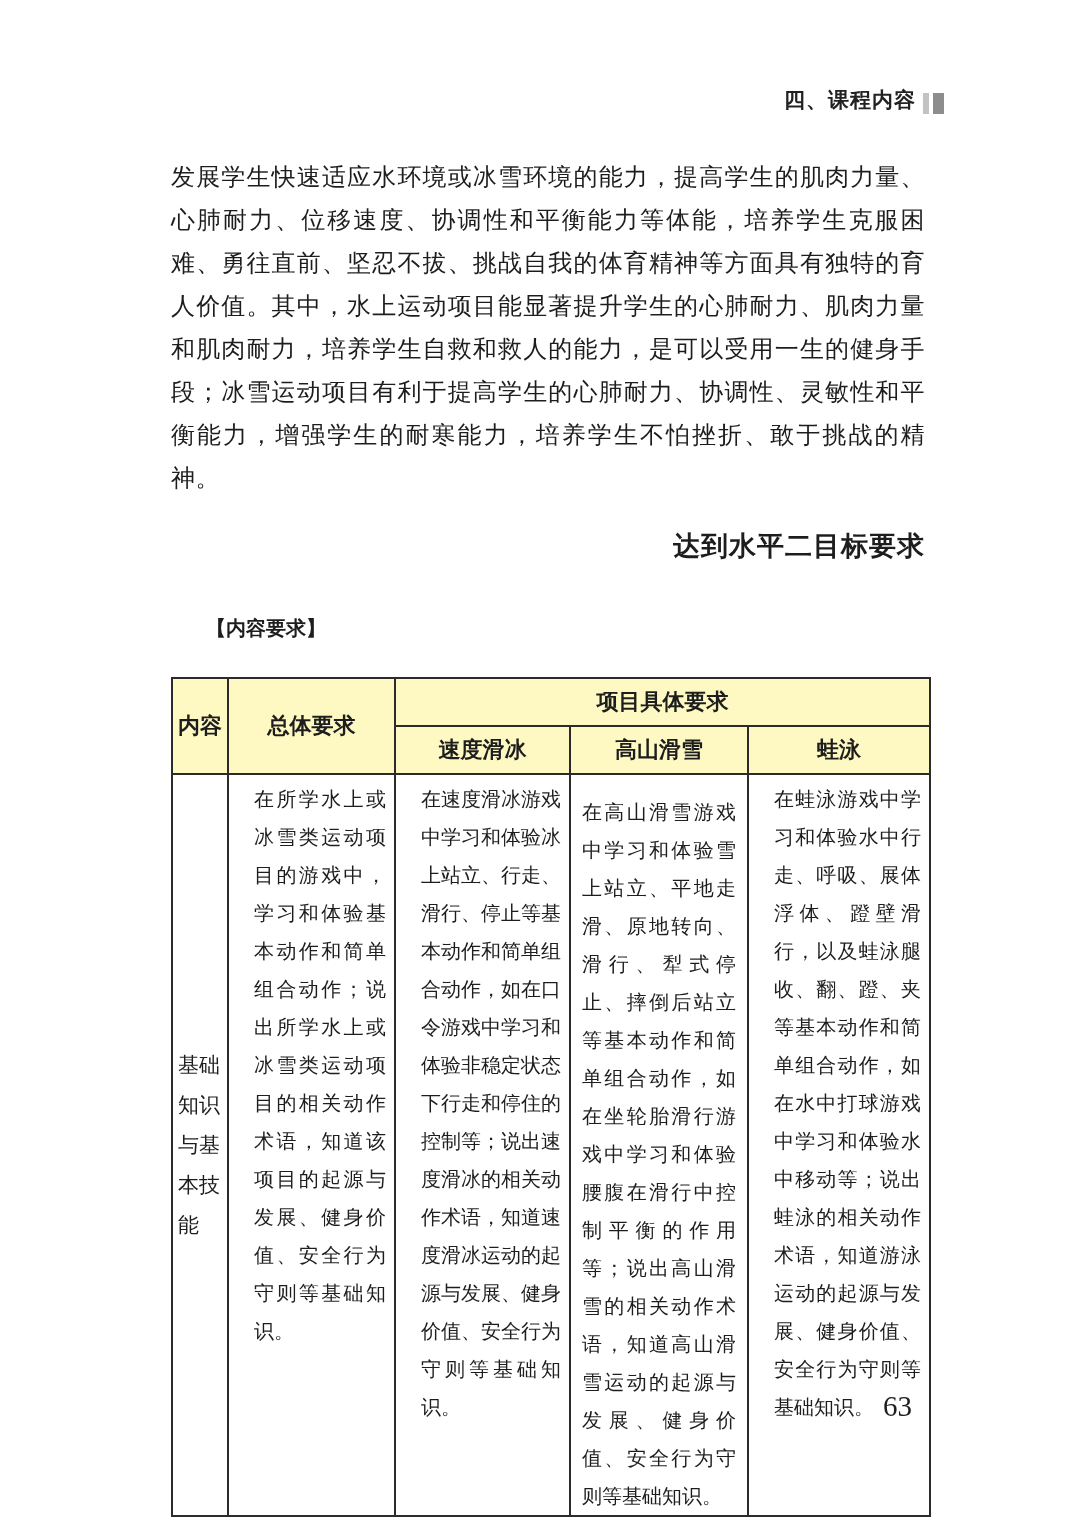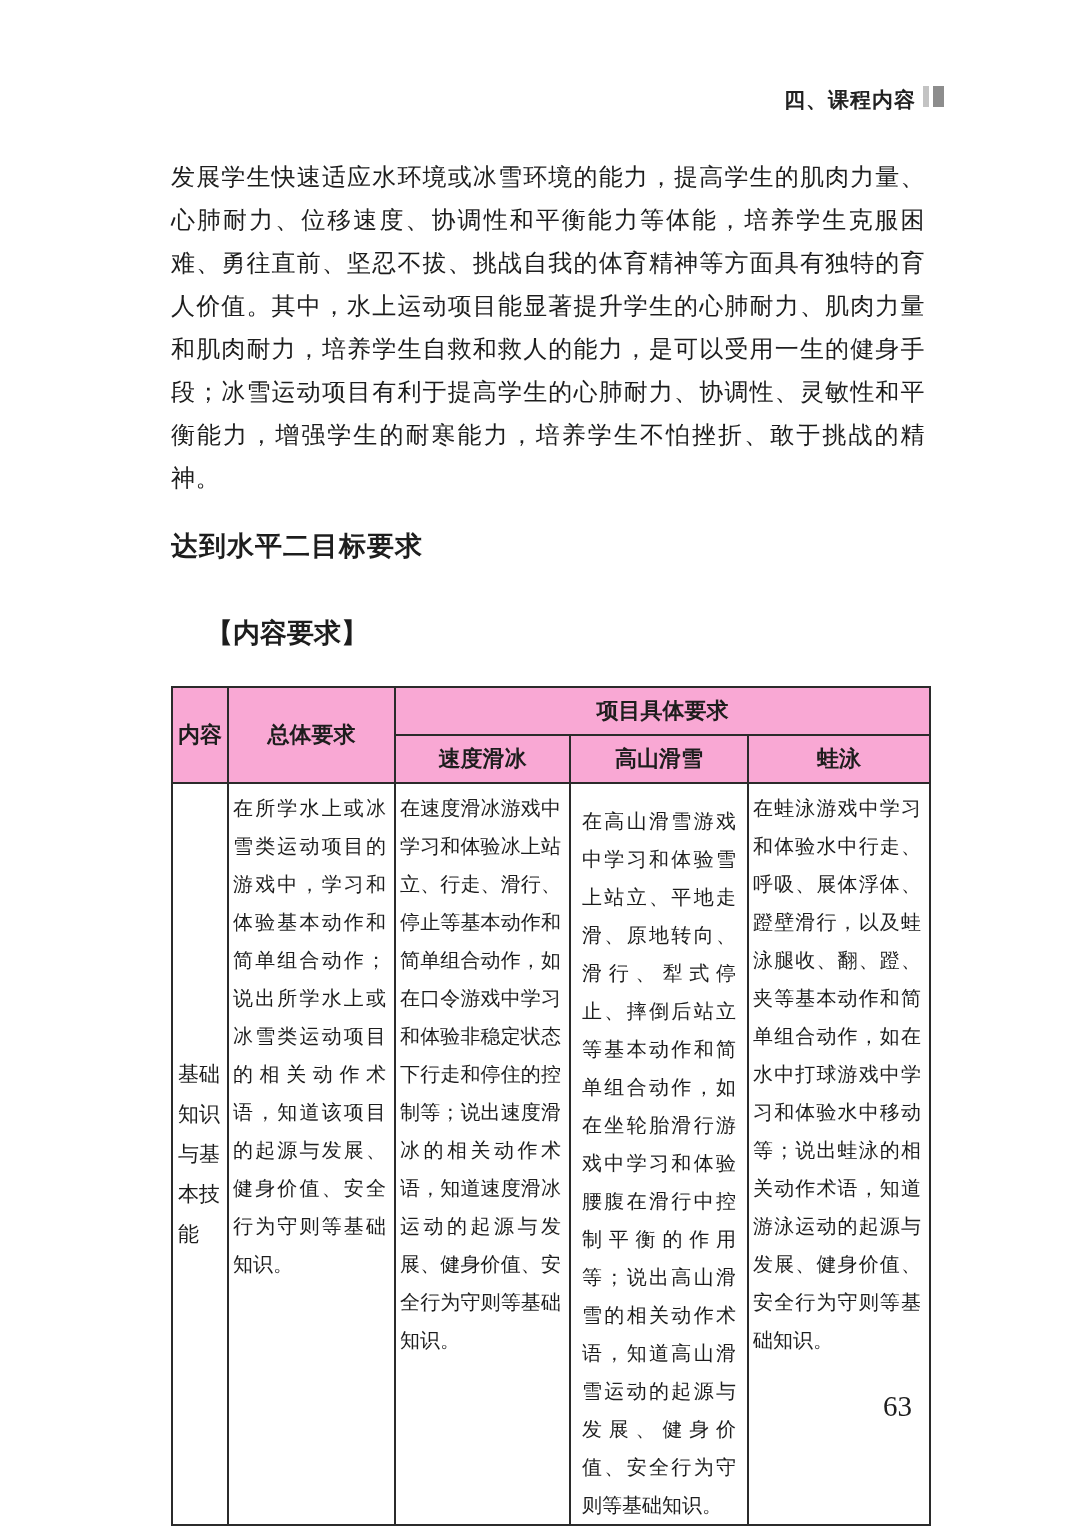--- a/index.html
+++ b/index.html
@@ -10,21 +10,21 @@
     background:#ffffff;
     color:#1d1d1d;
     font-family:"Liberation Serif", serif;
     overflow:hidden;
   }
 
   
   .running-header {
     position:absolute;
     top:86px; right:136px;
-    display:flex; align-items:flex-start;
+    display:flex; align-items:flex-end;
   }
   .running-header .rh-title {
     font-family:"Liberation Sans", sans-serif;
     font-weight:bold; font-size:21px;
     letter-spacing:1px;
     color:#222;
   }
   .rh-bars { display:flex; align-items:center; margin-left:7px; }
   .bar-light { display:inline-block; width:6px; height:21px; background:#c3c3c3; margin-right:4px; }
   .bar-dark  { display:inline-block; width:11px; height:21px; background:#8d8d8d; }
@@ -39,59 +39,59 @@
   .intro {
     margin:0;
     font-size:24px;
     line-height:43px;
     text-align:justify;
     letter-spacing:0.5px;
   }
 
   .section-heading {
     margin:28px 0 0 0;
-    text-align:left;
+    text-align:right;
     font-family:"Liberation Sans", sans-serif;
     font-weight:bold;
     font-size:27px;
     letter-spacing:1px;
   }
 
   .sub-heading {
     margin:51px 0 0 35px;
     font-family:"Liberation Sans", sans-serif;
     font-weight:bold;
-    font-size:27px;
+    font-size:20px;
   }
 
   table.req-table {
     margin-top:35px;
     border-collapse:collapse;
     width:758px;
     table-layout:fixed;
   }
   .req-table th, .req-table td {
     border:2px solid #2b2b2b;
     box-sizing:border-box;
   }
   .req-table thead th {
-    background:#f9a8d4;
+    background:#fef9c3;
     font-family:"Liberation Sans", sans-serif;
     font-weight:bold;
     font-size:22px;
     text-align:center;
     height:48px;
     padding:0 2px;
   }
   .req-table tbody td {
     vertical-align:top;
     font-size:20px;
     line-height:38px;
     text-align:justify;
-    padding:5px 8px 0 4px;
+    padding:5px 8px 0 25px;
     height:620px;
   }
   .req-table tbody td.cell-alpine { padding:18px 11px 0 11px; }
   .req-table td.cell-category {
     vertical-align:middle;
     text-align:center;
     padding:9px 4px;
   }
   .cell-category .vert-label {
     width:44px;

